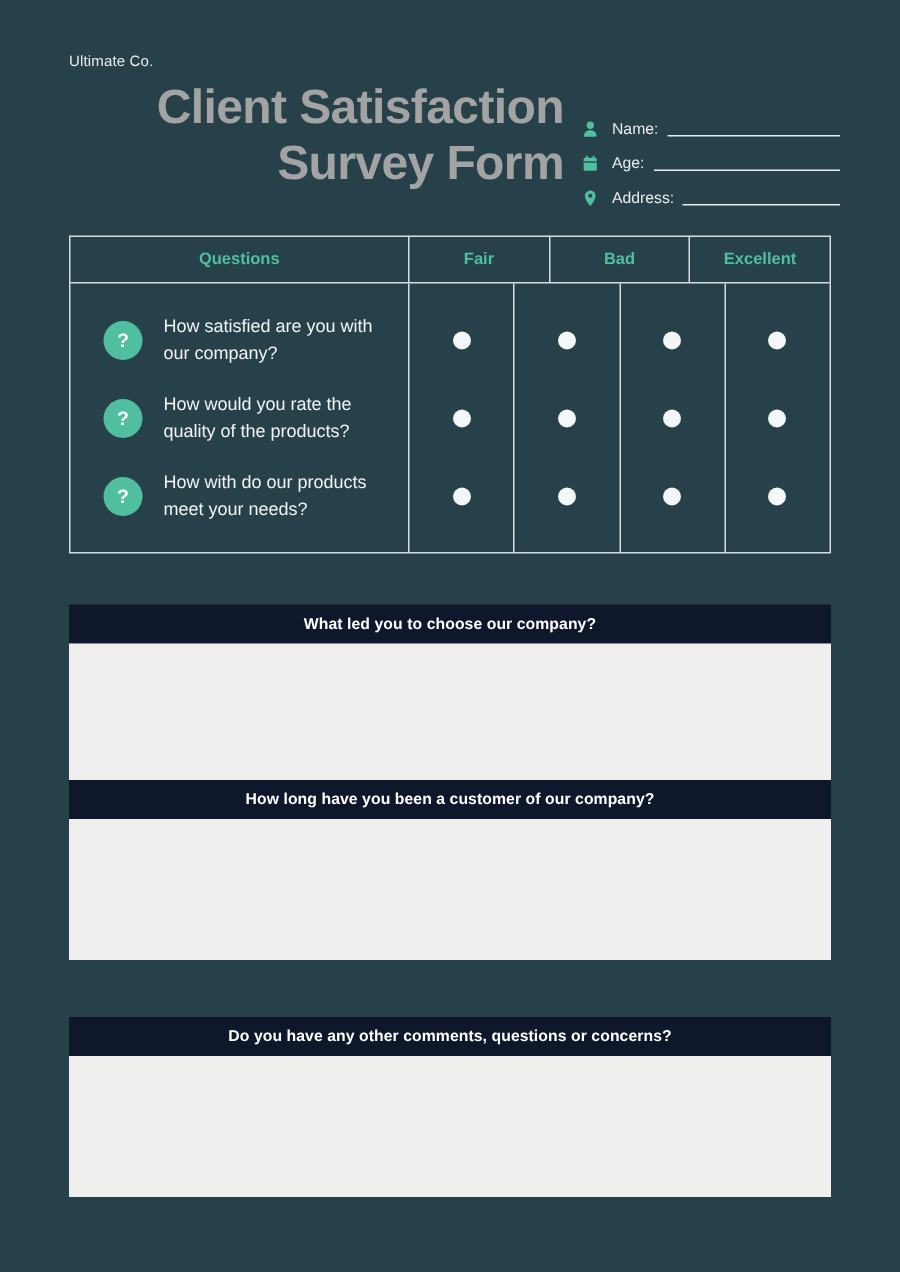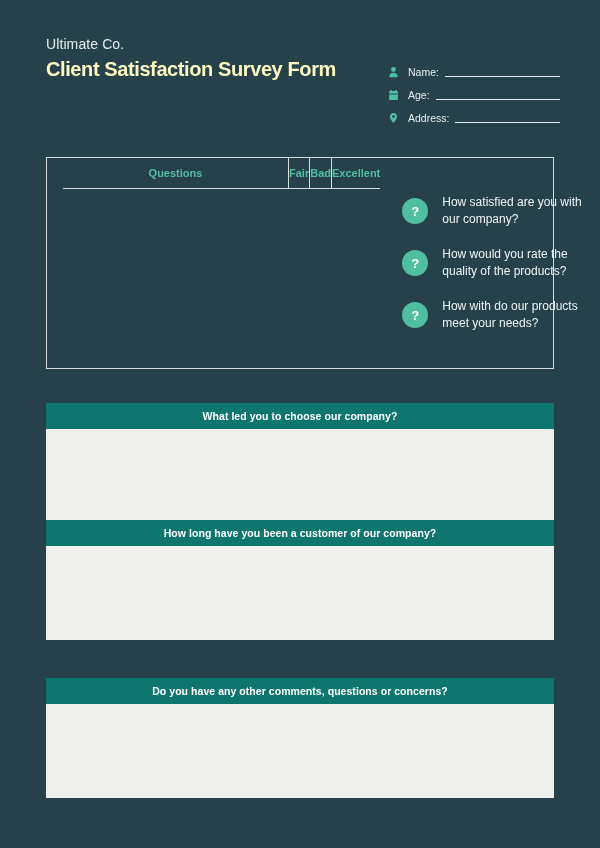--- a/index.html
+++ b/index.html
@@ -18,40 +18,41 @@
   
   .header {
     position: absolute;
     left: 46px;
     top: 36px;
     right: 40px;
     height: 100px;
   }
   .brand {
     color: #e8ecec;
-    font-size: 14px;
+    font-size: 10px;
     letter-spacing: 0.1px;
     margin: 0 0 6px 0;
     font-weight: 400;
   }
   .title {
-    color: #fef9c3;
-    font-size: 20px;
+    color: #a3a3a3;
+    font-size: 32px;
     font-weight: 700;
     line-height: 1.17;
     margin: 0;
     letter-spacing: -0.4px;
     max-width: 330px;
+    text-align: right;
   }
 
   
   .contact {
     position: absolute;
     left: 386px;
-    top: 62px;
+    top: 76px;
     width: 174px;
   }
   .contact-row {
     display: flex;
     align-items: center;
     height: 20px;
     margin-bottom: 3px;
   }
   .contact-icon {
     width: 14px;
@@ -82,22 +83,21 @@
   
   .matrix {
     position: absolute;
     left: 46px;
     top: 157px;
     width: 508px;
     height: 212px;
     border: 1.3px solid #d7dddd;
     box-sizing: border-box;
     display: flex;
-    flex-direction: row;
-    padding-left: 16px;
+    flex-direction: column;
   }
   .matrix-head {
     display: flex;
     height: 30px;
     border-bottom: 1.3px solid #d7dddd;
     flex: 0 0 30px;
   }
   .matrix-body {
     display: flex;
     flex: 1 1 auto;
@@ -172,21 +172,21 @@
     background: #f4f7f7;
   }
 
   
   .section {
     position: absolute;
     left: 46px;
     width: 508px;
   }
   .section-header {
-    background: #0f766e;
+    background: #0f172a;
     color: #ffffff;
     font-size: 10.5px;
     font-weight: 700;
     text-align: center;
     height: 26px;
     line-height: 26px;
     letter-spacing: 0.05px;
   }
   .section-answer {
     background: #efefee;

